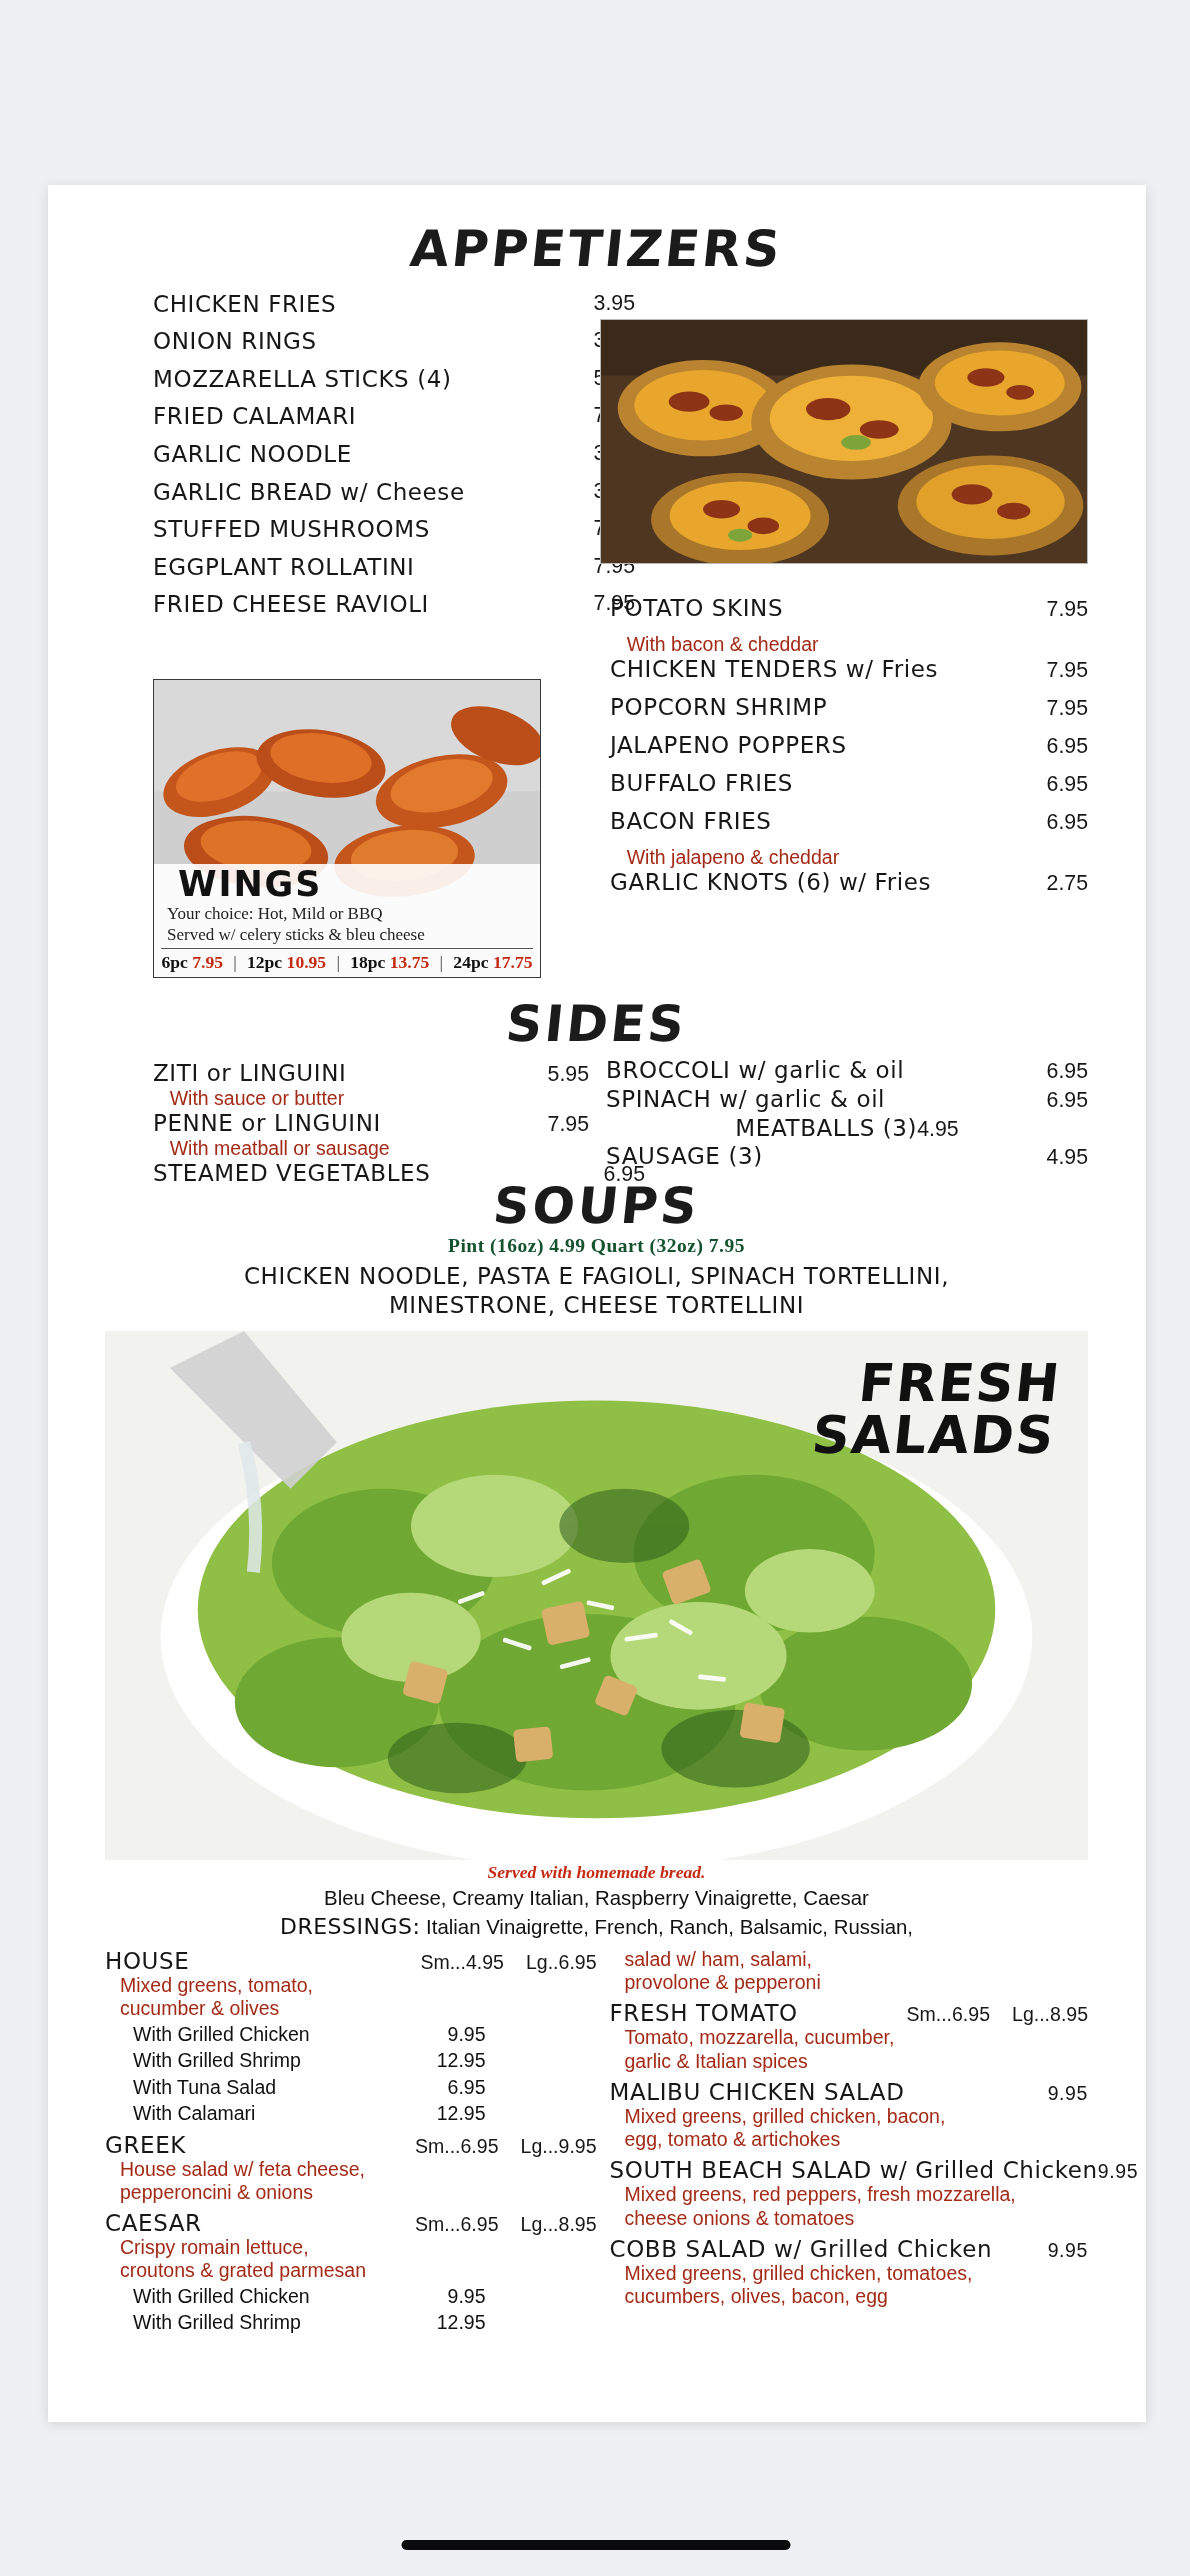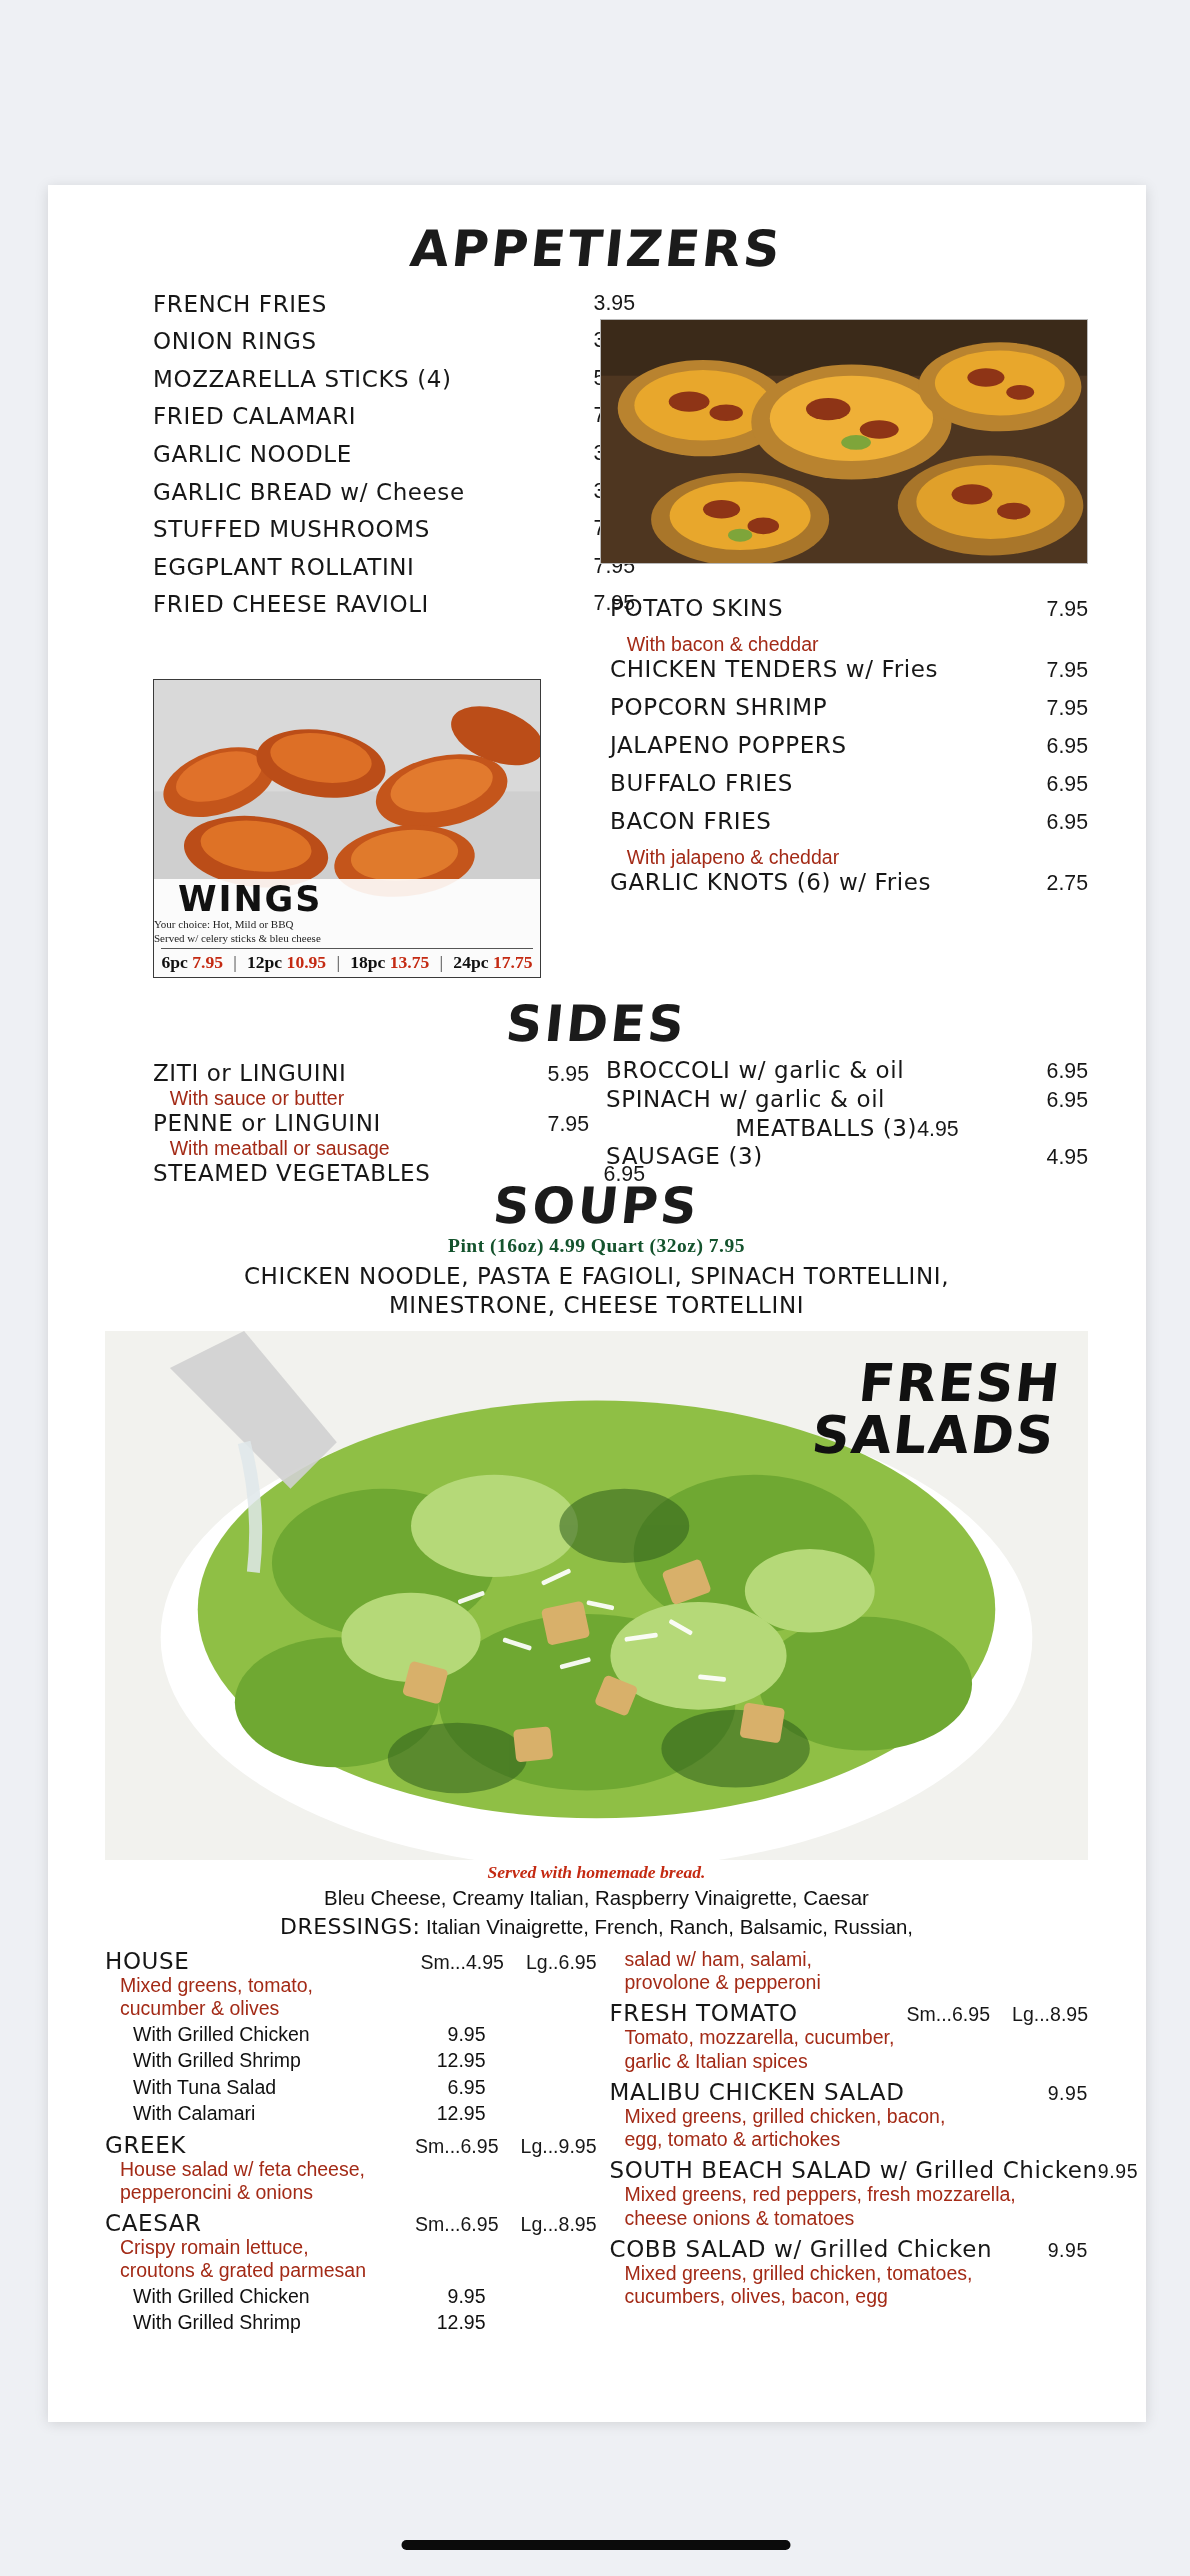--- a/index.html
+++ b/index.html
@@ -112,22 +112,23 @@
     font-family: "DejaVu Sans", sans-serif;
     font-size: 35px;
     font-weight: 700;
     letter-spacing: 1.9px;
     color: #111;
     margin-left: 24px;
     line-height: 1.05;
   }
   .wings-choice {
     font-family: "Liberation Serif", serif;
-    font-size: 11px;
+    font-size: 17px;
     color: #222;
+    margin-left: 13px;
     line-height: 1.25;
   }
   .wings-prices {
     margin-top: 2.8px;
     border-top: 0.9px solid #555;
     padding-top: 2.8px;
     margin-left: 7.4px;
     margin-right: 7.4px;
     font-family: "Liberation Serif", serif;
     font-size: 17.6px;
@@ -281,21 +282,21 @@
 <div id="page">
   <div class="menu-sheet">
     <div class="inner">
 
       <div class="big-title skew" style="margin-top:39px;">APPETIZERS</div>
 
       <div style="position:relative;height:705px;margin-top:16.7px;">
 
         <div class="appetizer-left">
           <div class="row">
-            <span class="item-name">FRENCH FRIES</span>
+            <span class="item-name">CHICKEN FRIES</span>
             <span class="price">3.95</span>
           </div>
           <div class="row">
             <span class="item-name">ONION RINGS</span>
             <span class="price">3.95</span>
           </div>
           <div class="row">
             <span class="item-name">MOZZARELLA STICKS (4)</span>
             <span class="price">5.95</span>
           </div>

